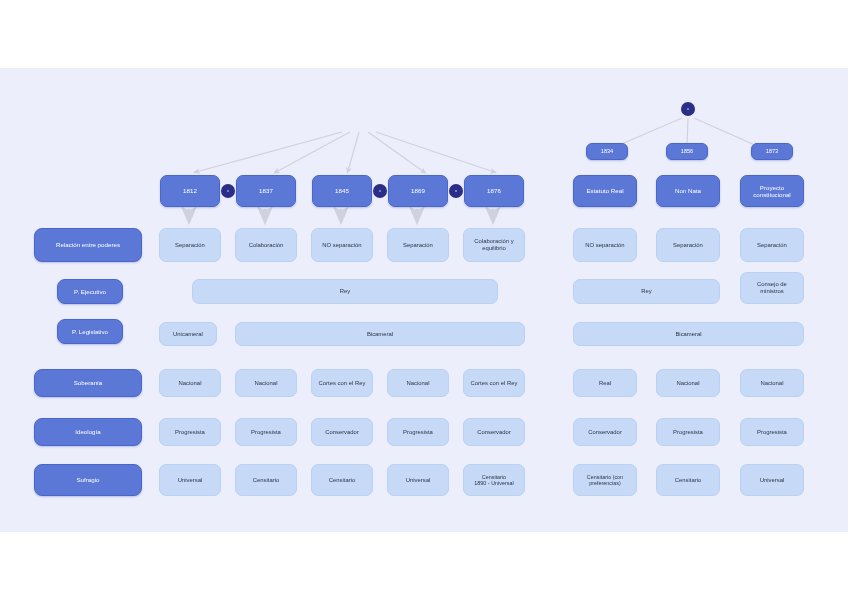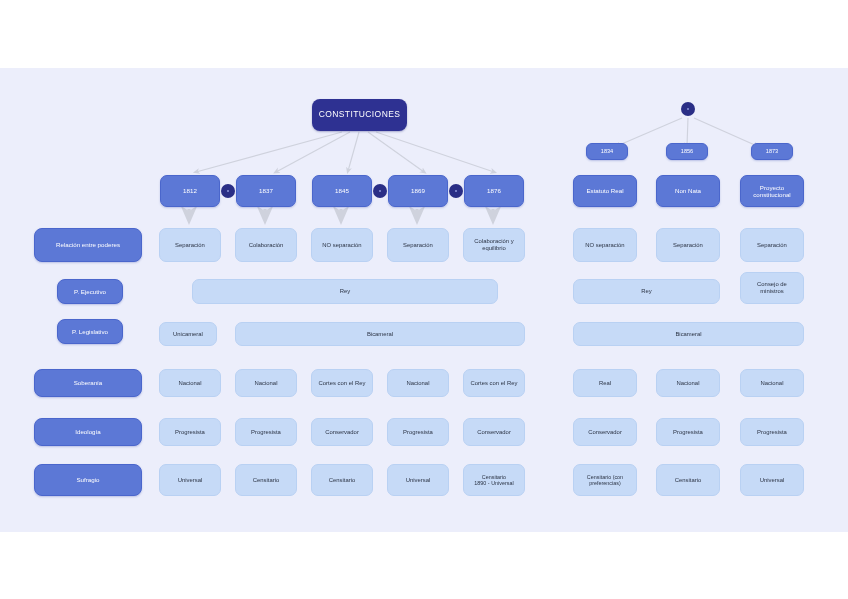--- a/index.html
+++ b/index.html
@@ -117,23 +117,20 @@
 
     <g stroke="#cfd2dd" stroke-width="3.2" fill="none" marker-end="url(#ah)">
       <path d="M189,209 L189,216"></path>
       <path d="M265,209 L265,216"></path>
       <path d="M341,209 L341,216"></path>
       <path d="M417,209 L417,216"></path>
       <path d="M493,209 L493,216"></path>
     </g>
   </svg>
 
-  <div class="node n-title" style="left:312px; top:99px; width:95px; height:32px;">
-    <span>CONSTITUCIONES</span>
-  </div>
 
   <div class="dot" style="left:681px; top:102px; width:14px; height:14px;"></div>
 
   <div class="node n-mid" style="left:160px; top:175px; width:60px; height:32px;">
     <span>1812</span>
   </div>
   <div class="node n-mid" style="left:236px; top:175px; width:60px; height:32px;">
     <span>1837</span>
   </div>
   <div class="node n-mid" style="left:312px; top:175px; width:60px; height:32px;">

